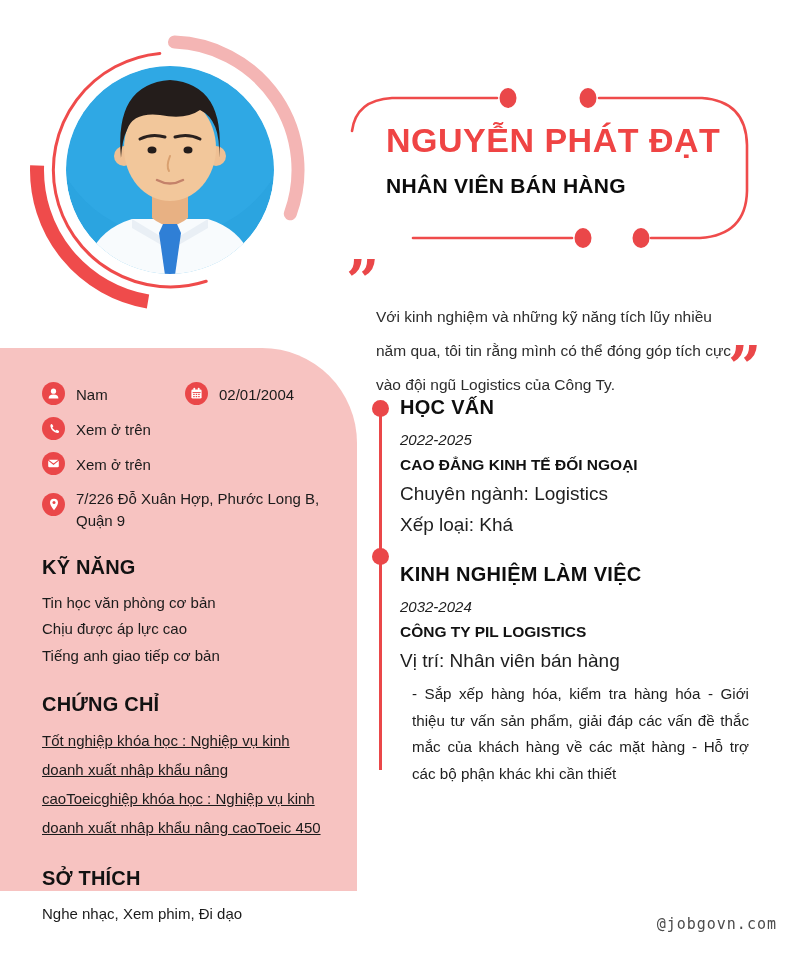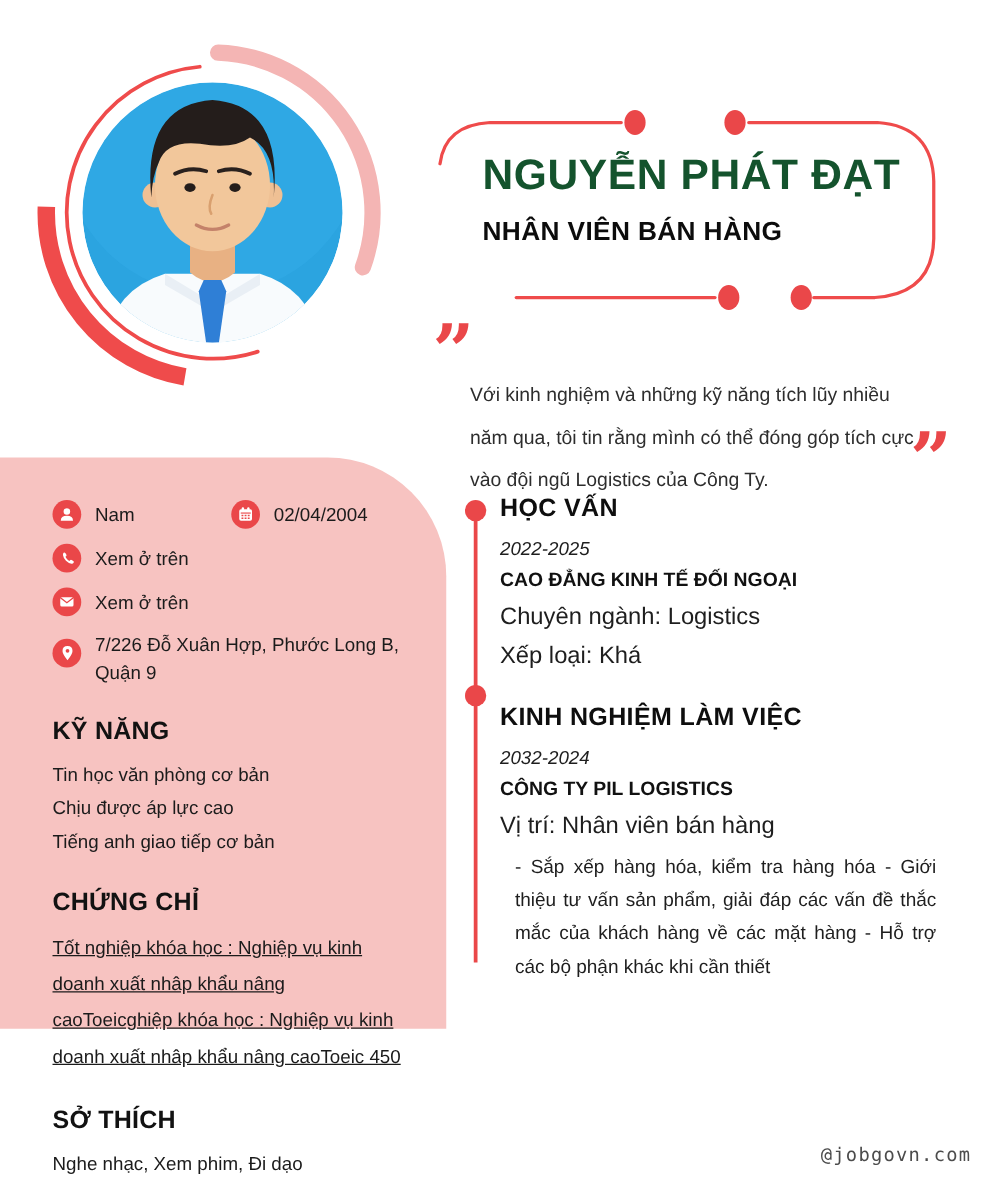--- a/index.html
+++ b/index.html
@@ -10,39 +10,39 @@
     --ink:#1b1b1b;
   }
   *{margin:0;padding:0;box-sizing:border-box;}
   body{font-family:"Liberation Sans",sans-serif;background:#fff;color:var(--ink);}
   .page{position:relative;width:790px;height:963px;background:#fff;overflow:hidden;}
 
   
   .photo-decor{position:absolute;left:28px;top:28px;width:290px;height:290px;}
 
   
-  .sidebar{position:absolute;left:0;top:366px;width:357px;height:457px;
+  .sidebar{position:absolute;left:0;top:348px;width:357px;height:543px;
     background:var(--pink);border-radius:0 95px 0 0;padding:34px 30px 0 42px;}
   .p-row{display:flex;align-items:flex-start;margin-bottom:11px;font-size:15px;}
   .p-cell{display:flex;align-items:center;gap:11px;}
   .p-cell.first{width:143px;}
   .p-icon{flex:0 0 23px;width:23px;height:23px;border-radius:50%;background:var(--accent);
     display:flex;align-items:center;justify-content:center;}
   .p-icon svg{display:block;}
   .p-row.address .p-icon{margin-top:7px;}
   .p-row.address .p-cell{align-items:flex-start;}
   .p-text{line-height:1.45;padding-top:2px;}
   .sb-heading{font-size:20px;font-weight:800;letter-spacing:.2px;margin:24px 0 11px;color:#121212;}
   .sb-item{font-size:15px;line-height:1.76;}
   .sb-para{font-size:15px;line-height:1.93;text-decoration:underline;}
 
   
   .name-frame{position:absolute;left:340px;top:85px;}
   .person-name{position:absolute;left:386px;top:121px;font-size:34px;font-weight:800;
-    letter-spacing:.5px;color:#14532d;white-space:nowrap;}
+    letter-spacing:.5px;color:#ef4444;white-space:nowrap;}
   .person-title{position:absolute;left:386px;top:174px;font-size:21px;font-weight:700;
     letter-spacing:.3px;color:#0c0c0c;white-space:nowrap;}
 
   
   .quote-mark{position:absolute;color:var(--accent);font-size:58px;font-weight:700;
     line-height:1;font-family:"DejaVu Serif",serif;}
   .quote-open{left:346px;top:252px;}
   .quote-close{left:728px;top:338px;}
   .summary-text{position:absolute;left:376px;top:300px;width:370px;
     font-size:15.5px;line-height:34px;color:#2d2d2d;}
@@ -176,21 +176,21 @@
               <g fill="#ea4749">
                 <rect x="3.2" y="6.8" width="1.5" height="1.2"></rect>
                 <rect x="5.7" y="6.8" width="1.5" height="1.2"></rect>
                 <rect x="8.2" y="6.8" width="1.5" height="1.2"></rect>
                 <rect x="3.2" y="9" width="1.5" height="1.2"></rect>
                 <rect x="5.7" y="9" width="1.5" height="1.2"></rect>
                 <rect x="8.2" y="9" width="1.5" height="1.2"></rect>
               </g>
             </svg>
         </span>
-        <span class="p-text">02/04/2004</span>
+        <span class="p-text">02/01/2004</span>
       </div>
     </div>
 
     <div class="p-row">
       <div class="p-cell">
         <span class="p-icon">
           <svg width="12" height="12" viewBox="0 0 12 12">
               <path d="M 2.6 0.9 q 1 -0.6 1.6 0.3 l 1 1.6 q 0.5 0.8 -0.3 1.5 l -0.6 0.5 q 0.6 1.3 1.6 2.2 q 0.9 1 2.2 1.6 l 0.5 -0.6 q 0.7 -0.8 1.5 -0.3 l 1.6 1 q 0.9 0.6 0.3 1.6 q -0.7 1.2 -2 1 q -2.8 -0.4 -5.2 -2.8 Q 2.4 6.1 2 3.3 q -0.2 -1.5 0.6 -2.4 Z" fill="#fff" transform="translate(0.7,0.4) scale(0.85)"></path>
             </svg>
         </span>

